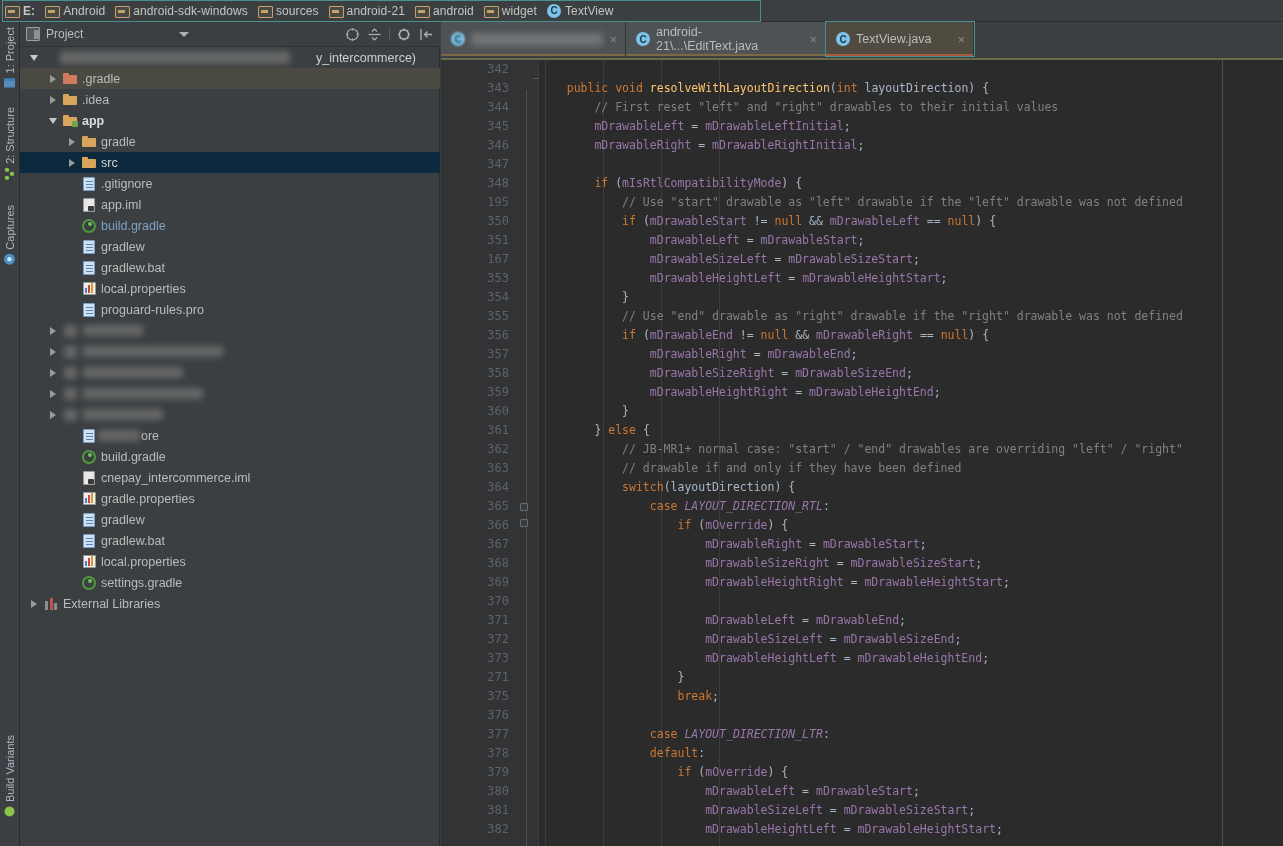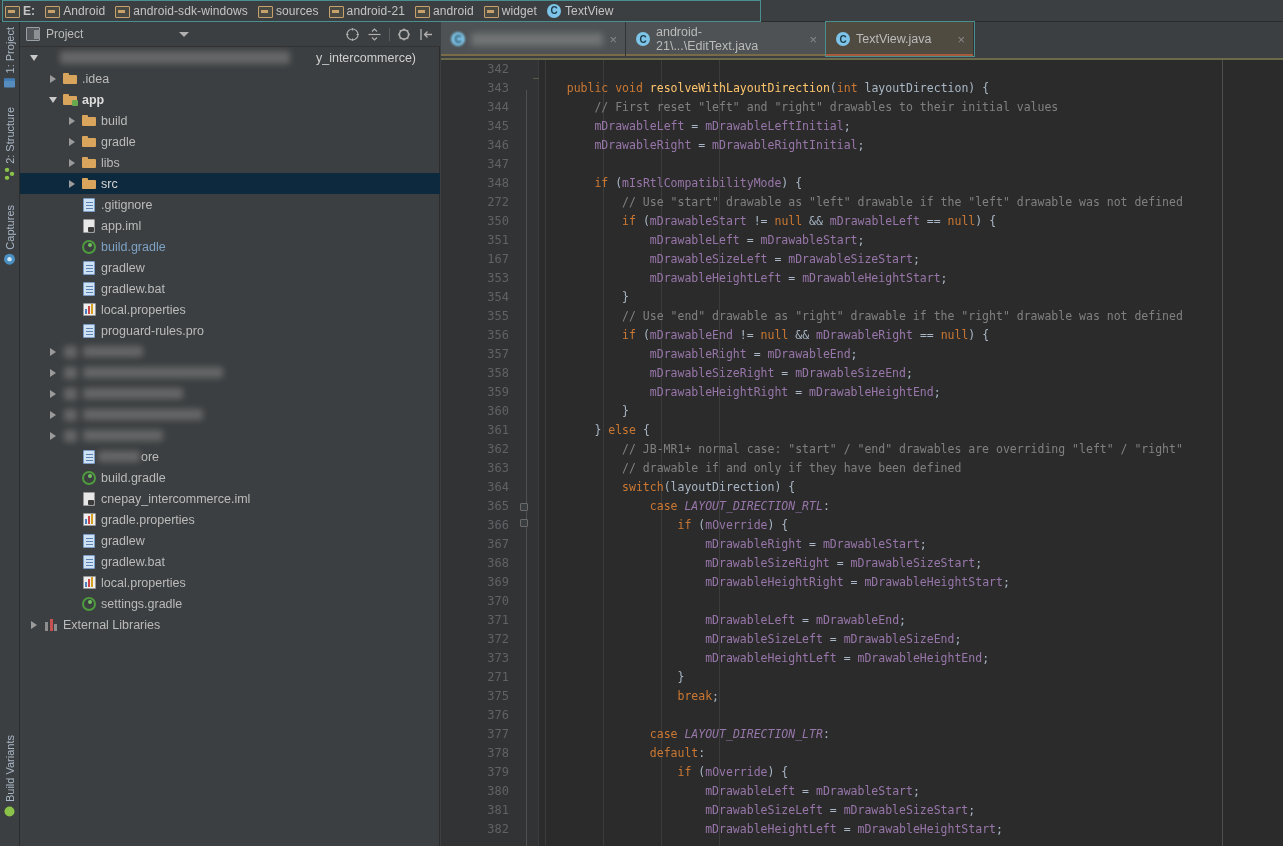--- a/index.html
+++ b/index.html
@@ -404,20 +404,33 @@
   <div id="tree">
       <div class="trow root-row" style="justify-content: flex-start;">
         <span style="width: 6px; flex: 0 0 auto;"></span>
         <span class="tw">
           <span class="arrow-d"></span>
         </span>
         <span class="ticon"></span>
         <span class="blur-block" style="width: 230px; height: 13px;"></span>
         <span class="tlabel" style="margin-left: auto; padding-right: 20px;">y_intercommerce)</span>
       </div>
+      <div class="trow hl">
+        <span style="width: 25px; flex: 0 0 auto;"></span>
+        <span class="tw">
+          <span class="arrow-r"></span>
+        </span>
+        <span class="ticon">
+          <span class="i-folder red">
+            <span class="tabtop"></span>
+            <span class="body"></span>
+          </span>
+        </span>
+        <span class="tlabel">.gradle</span>
+      </div>
       <div class="trow">
         <span style="width: 25px; flex: 0 0 auto;"></span>
         <span class="tw">
           <span class="arrow-r"></span>
         </span>
         <span class="ticon">
           <span class="i-folder">
             <span class="tabtop"></span>
             <span class="body"></span>
           </span>
@@ -441,47 +454,21 @@
         <span style="width: 44px; flex: 0 0 auto;"></span>
         <span class="tw">
           <span class="arrow-r"></span>
         </span>
         <span class="ticon">
           <span class="i-folder">
             <span class="tabtop"></span>
             <span class="body"></span>
           </span>
         </span>
-        <span class="tlabel">build</span>
-      </div>
-      <div class="trow">
-        <span style="width: 44px; flex: 0 0 auto;"></span>
-        <span class="tw">
-          <span class="arrow-r"></span>
-        </span>
-        <span class="ticon">
-          <span class="i-folder">
-            <span class="tabtop"></span>
-            <span class="body"></span>
-          </span>
-        </span>
         <span class="tlabel">gradle</span>
-      </div>
-      <div class="trow">
-        <span style="width: 44px; flex: 0 0 auto;"></span>
-        <span class="tw">
-          <span class="arrow-r"></span>
-        </span>
-        <span class="ticon">
-          <span class="i-folder">
-            <span class="tabtop"></span>
-            <span class="body"></span>
-          </span>
-        </span>
-        <span class="tlabel">libs</span>
       </div>
       <div class="trow sel">
         <span style="width: 44px; flex: 0 0 auto;"></span>
         <span class="tw">
           <span class="arrow-r"></span>
         </span>
         <span class="ticon">
           <span class="i-folder">
             <span class="tabtop"></span>
             <span class="body"></span>
@@ -713,21 +700,21 @@
 
 <div id="editor">
   <div id="gutter">
       <div class="lnum" style="top: 0px;">342</div>
       <div class="lnum" style="top: 19px; margin-left: 42px;">343</div>
       <div class="lnum" style="top: 38px;">344</div>
       <div class="lnum" style="top: 57px;">345</div>
       <div class="lnum" style="top: 76px;">346</div>
       <div class="lnum" style="top: 95px;">347</div>
       <div class="lnum" style="top: 114px;">348</div>
-      <div class="lnum" style="top: 133px;">272</div>
+      <div class="lnum" style="top: 133px;">195</div>
       <div class="lnum" style="top: 152px;">350</div>
       <div class="lnum" style="top: 171px;">351</div>
       <div class="lnum" style="top: 190px;">167</div>
       <div class="lnum" style="top: 209px;">353</div>
       <div class="lnum" style="top: 228px;">354</div>
       <div class="lnum" style="top: 247px;">355</div>
       <div class="lnum" style="top: 266px;">356</div>
       <div class="lnum" style="top: 285px;">357</div>
       <div class="lnum" style="top: 304px;">358</div>
       <div class="lnum" style="top: 323px;">359</div>

